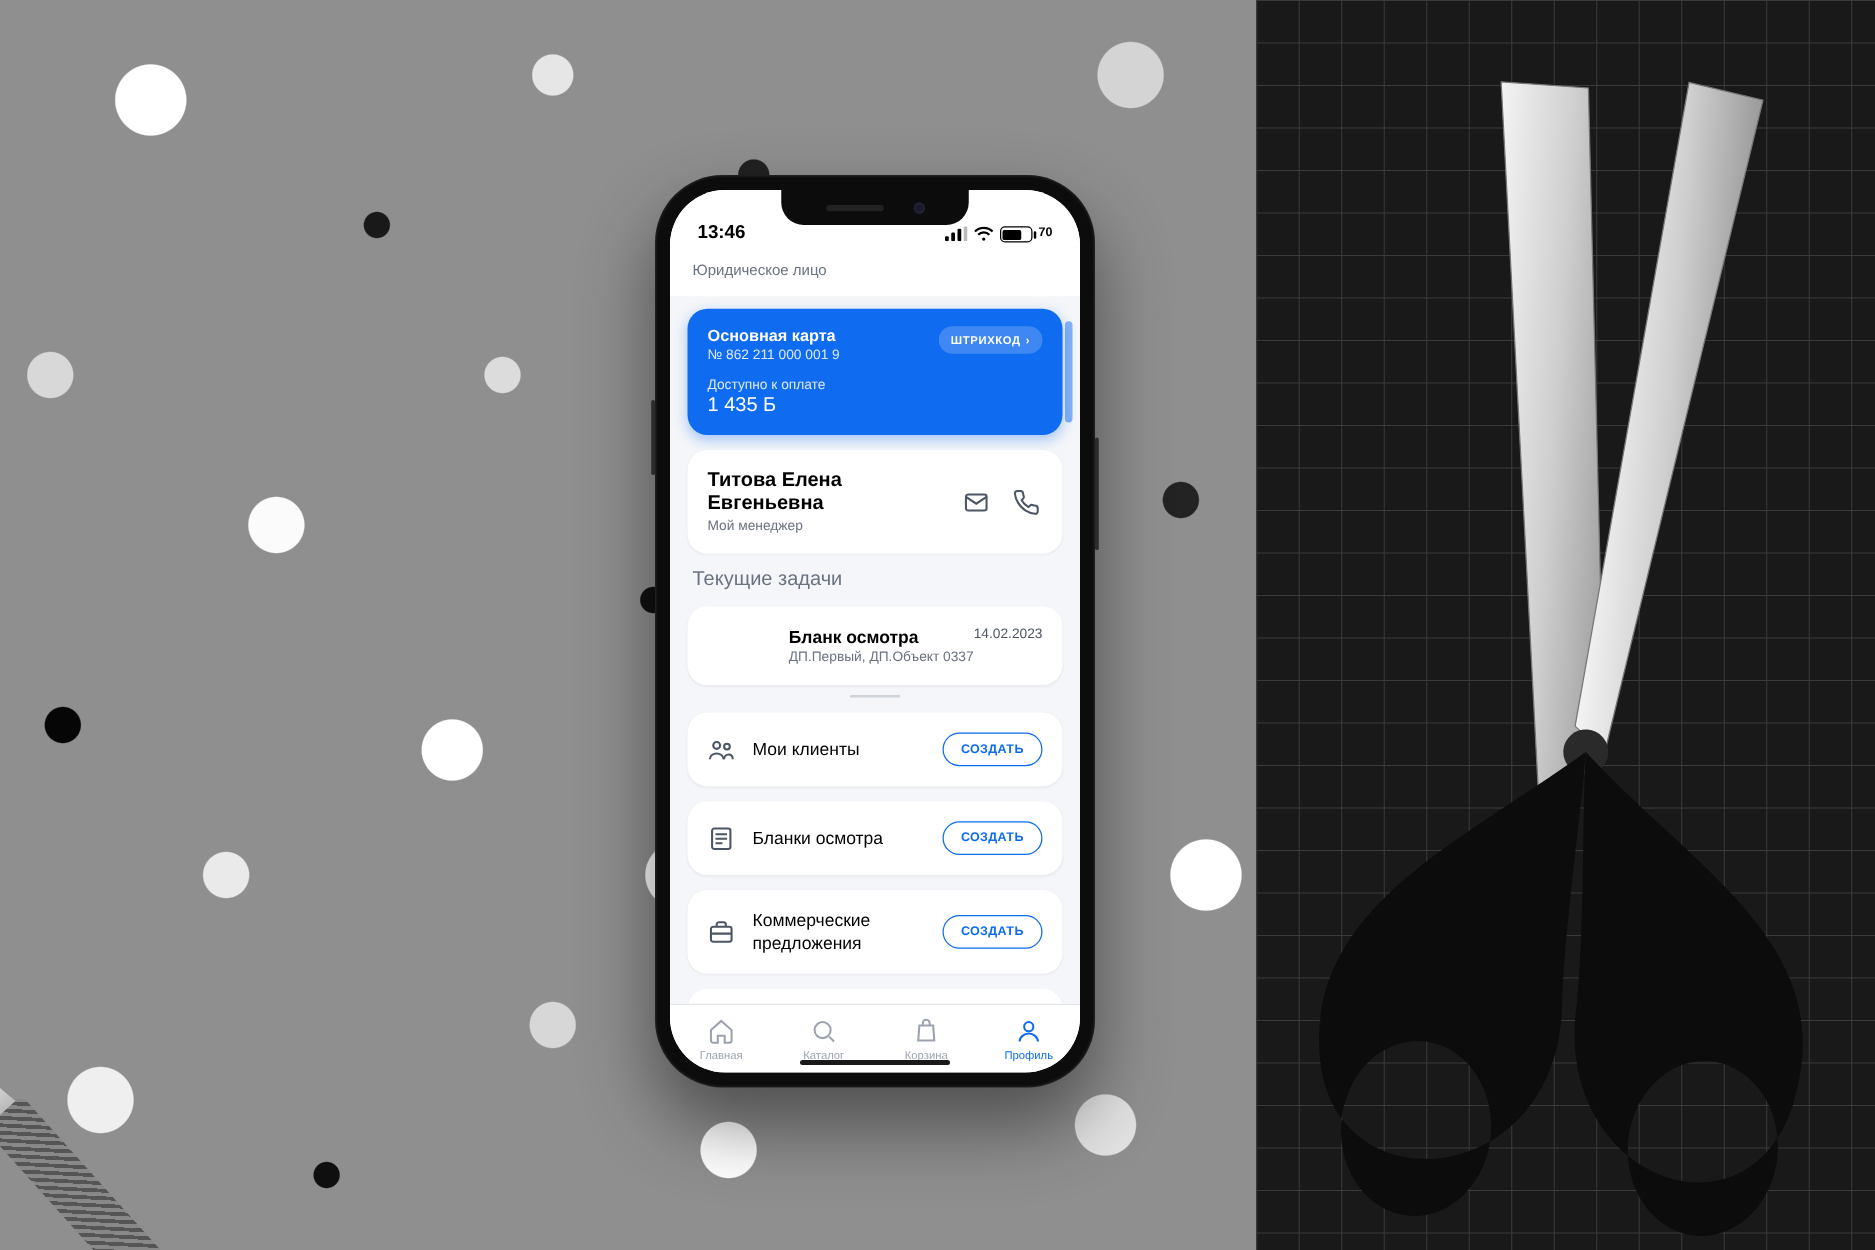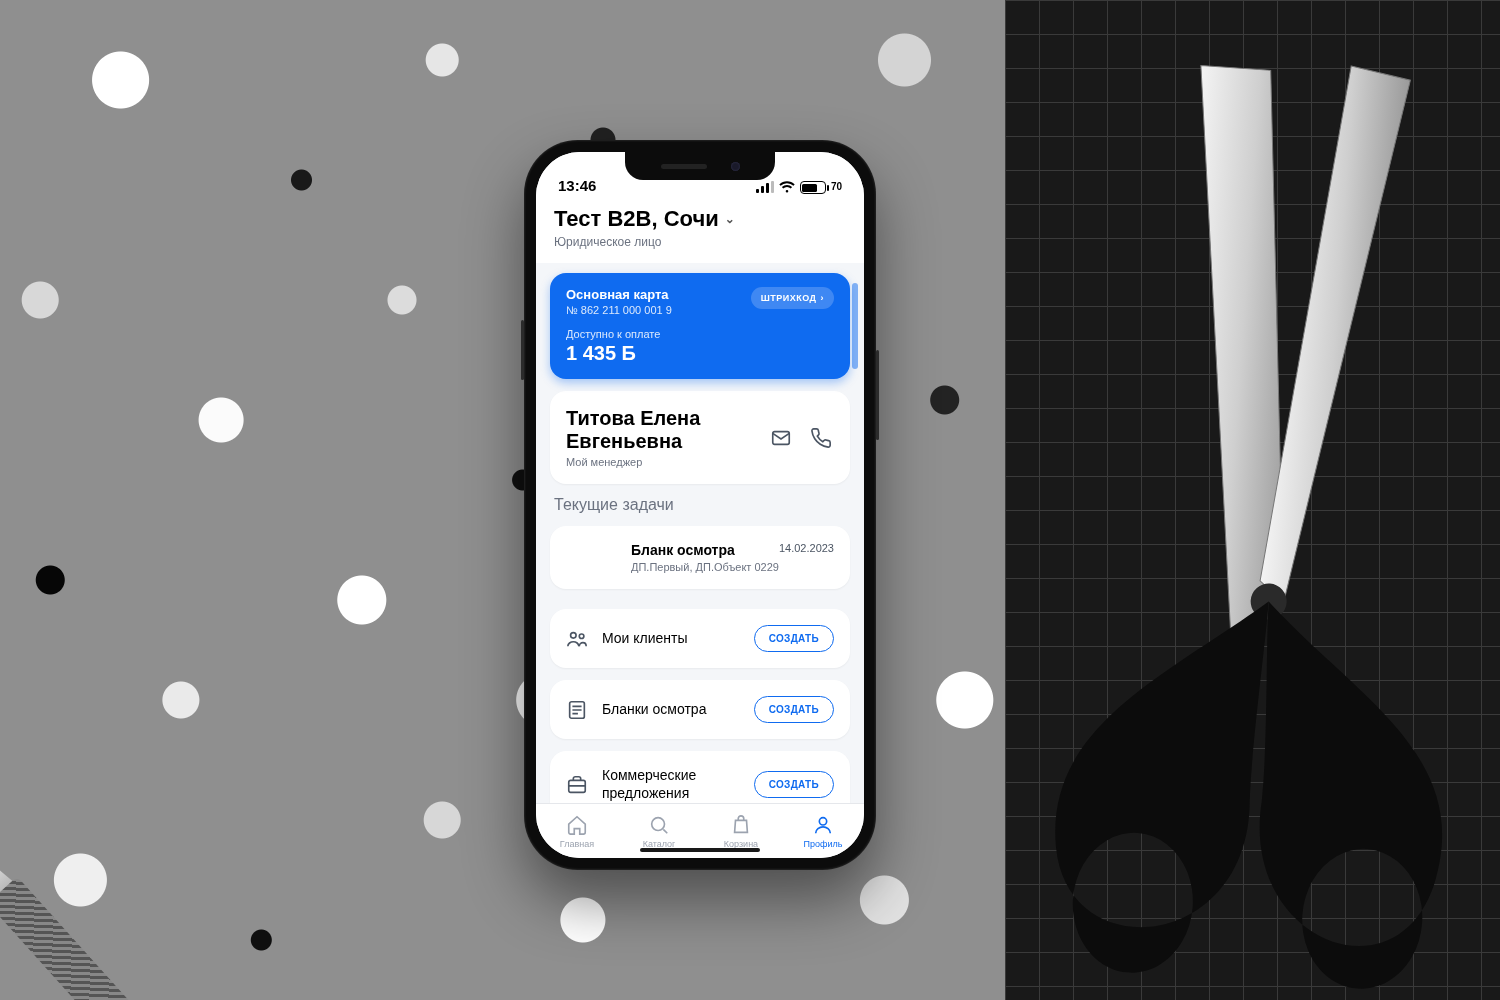--- a/index.html
+++ b/index.html
@@ -163,32 +163,32 @@
   .bluecard .num{font-size:11px;opacity:.85;margin-top:2px;}
   .barcode-btn{
     background:rgba(255,255,255,.2);
     border-radius:14px;
     font-size:9px;font-weight:700;letter-spacing:.5px;
     padding:6px 10px;
     display:flex;align-items:center;gap:4px;
     color:#fff;
   }
   .bluecard .avail{font-size:11px;opacity:.85;margin-top:12px;}
-  .bluecard .amount{font-size:20px;font-weight:700;margin-top:2px;}
+  .bluecard .amount{font-size:16px;font-weight:400;margin-top:2px;}
 
   .card {
     background:#fff;
     border-radius:16px;
     padding:16px;
     box-shadow:0 1px 2px rgba(0,0,0,.05);
   }
 
   
   .manager{display:flex;align-items:center;justify-content:space-between;}
-  .manager .name{font-size:20px;font-weight:700;}
+  .manager .name{font-size:16px;font-weight:700;}
   .manager .role{font-size:11px;color:#6b7280;margin-top:3px;}
   .manager .actions{display:flex;gap:14px;}
   .iconbtn{width:26px;height:26px;display:flex;align-items:center;justify-content:center;color:#4b5563;}
 
   .section-label{font-size:16px;color:#6b7280;padding-left:4px;}
 
   
   .task{display:flex;justify-content:flex-end;align-items:flex-start;}
   .task .t-title{font-size:14px;font-weight:700;}
   .task .t-sub{font-size:11px;color:#6b7280;margin-top:3px;}
@@ -266,24 +266,20 @@
             <path d="M8 11.5a1.3 1.3 0 1 0 0-2.6 1.3 1.3 0 0 0 0 2.6zm-3.8-4.1a5.5 5.5 0 0 1 7.6 0l1.3-1.3a7.3 7.3 0 0 0-10.2 0l1.3 1.3zm-2.6-2.6a9.1 9.1 0 0 1 12.8 0L15.7 3.5a11 11 0 0 0-15.4 0l1.3 1.3z"></path>
           </svg>
         <span class="bat">
             <span class="fill"></span>
           </span>
         <span style="font-size:10px;font-weight:700">70</span>
       </span>
     </div>
 
     <div class="header">
-      <h1>
-        <span>Тест В2В, Сочи</span>
-        <span class="chevd">⌄</span>
-      </h1>
       <div class="sub">Юридическое лицо</div>
     </div>
 
     <div class="scroll">
 
       <div class="bluecard">
         <div class="next-hint"></div>
         <div class="bluecard-row">
           <div>
             <div class="title">Основная карта</div>
@@ -315,21 +311,21 @@
                 <path d="M22 16.9v3a2 2 0 0 1-2.2 2 19.8 19.8 0 0 1-8.6-3.1 19.5 19.5 0 0 1-6-6A19.8 19.8 0 0 1 2.1 4.2 2 2 0 0 1 4.1 2h3a2 2 0 0 1 2 1.7c.12.96.34 1.9.66 2.8a2 2 0 0 1-.45 2.1L8 10a16 16 0 0 0 6 6l1.4-1.3a2 2 0 0 1 2.1-.45c.9.32 1.84.54 2.8.66A2 2 0 0 1 22 16.9z"></path>
               </svg>
           </span>
         </div>
       </div>
 
       <div class="section-label">Текущие задачи</div>
       <div class="card task">
         <div>
           <div class="t-title">Бланк осмотра</div>
-          <div class="t-sub">ДП.Первый, ДП.Объект 0229</div>
+          <div class="t-sub">ДП.Первый, ДП.Объект 0337</div>
         </div>
         <div class="t-date">14.02.2023</div>
       </div>
       <div class="shadow-sep"></div>
 
       <div class="card listrow">
         <span class="ricon">
           <svg viewBox="0 0 24 24" fill="none" stroke="currentColor" stroke-width="1.8">
               <circle cx="8" cy="8" r="3"></circle>
               <path d="M2 20c0-3 3-5 6-5s6 2 6 5"></path>

